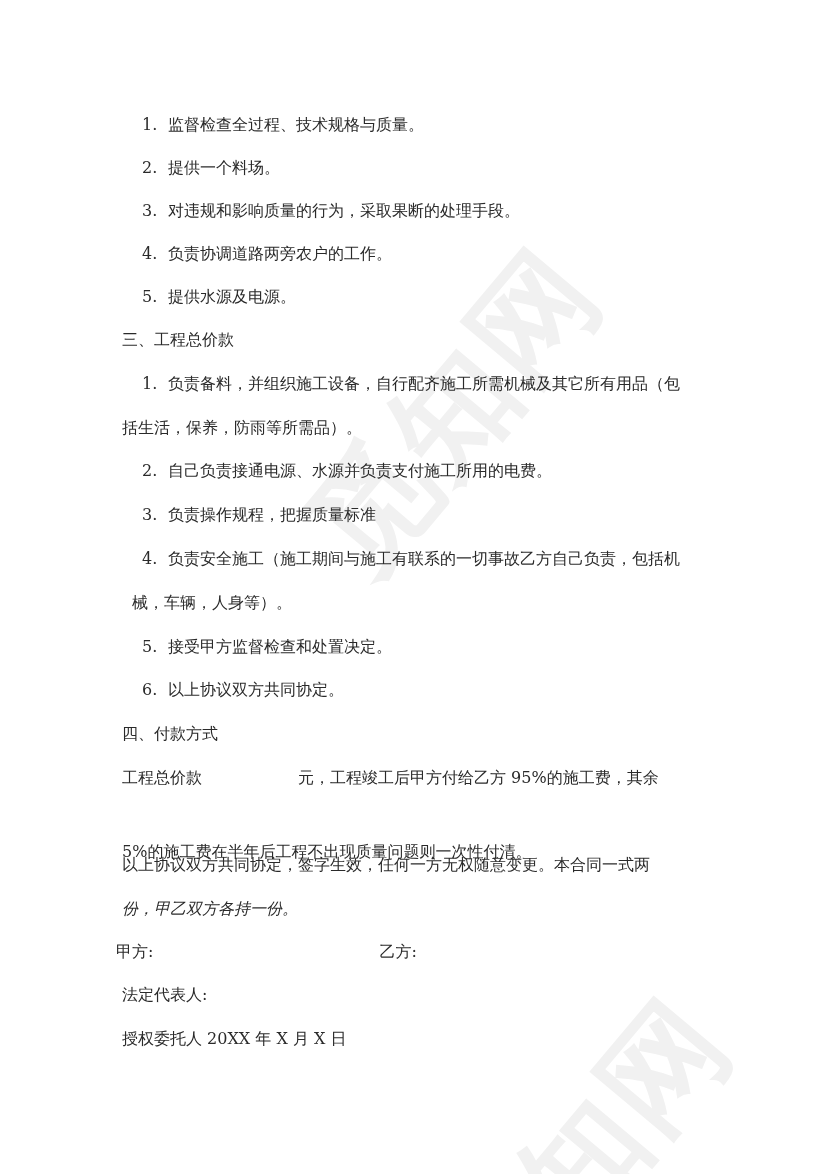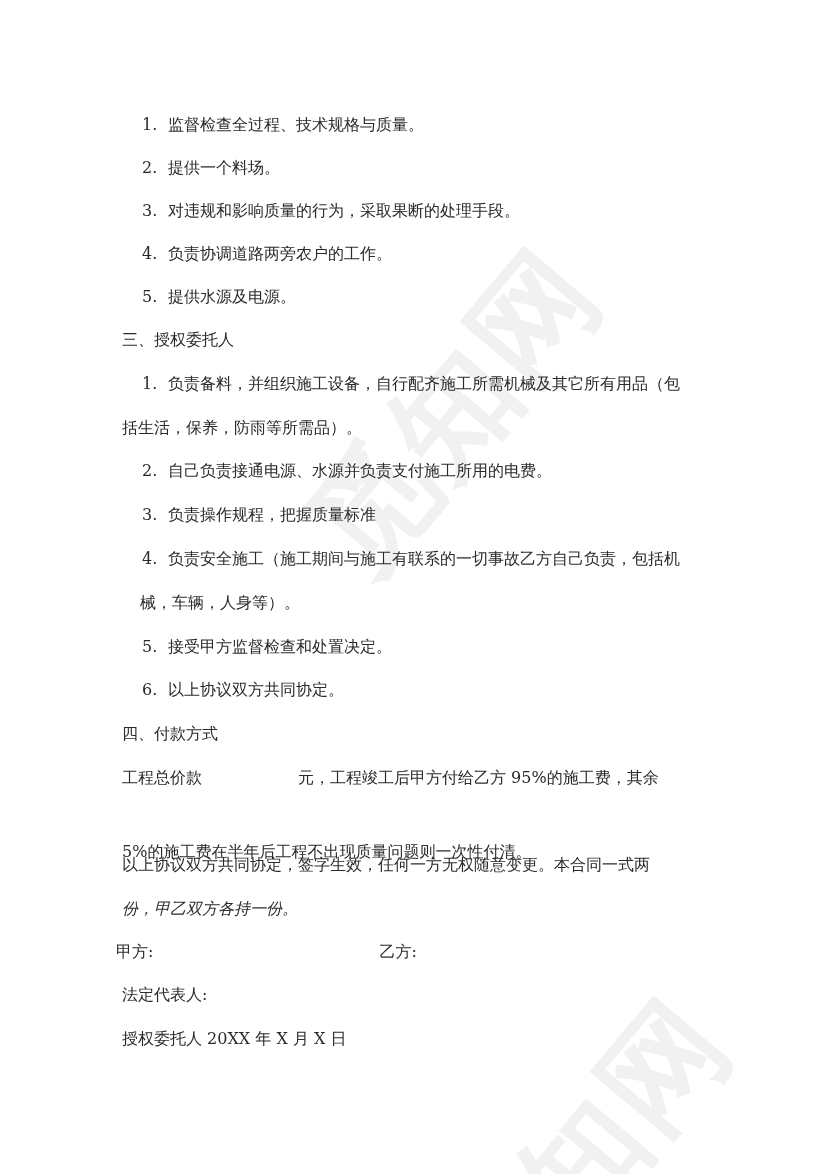--- a/index.html
+++ b/index.html
@@ -32,28 +32,28 @@
 <div class="watermark wm2">觅知网</div>
 
 <div class="page">
 
   <div class="line" style="left:142px;top:115px;"><span class="num">1.</span><span>监督检查全过程、技术规格与质量。</span></div>
   <div class="line" style="left:142px;top:158px;"><span class="num">2.</span><span>提供一个料场。</span></div>
   <div class="line" style="left:142px;top:201px;"><span class="num">3.</span><span>对违规和影响质量的行为，采取果断的处理手段。</span></div>
   <div class="line" style="left:142px;top:244px;"><span class="num">4.</span><span>负责协调道路两旁农户的工作。</span></div>
   <div class="line" style="left:142px;top:287px;"><span class="num">5.</span><span>提供水源及电源。</span></div>
 
-  <div class="line" style="left:122px;top:330px;">三、授权委托人</div>
+  <div class="line" style="left:122px;top:330px;">三、工程总价款</div>
 
   <div class="line" style="left:142px;top:374px;"><span class="num">1.</span><span>负责备料，并组织施工设备，自行配齐施工所需机械及其它所有用品（包</span></div>
   <div class="line" style="left:122px;top:418px;">括生活，保养，防雨等所需品）。</div>
   <div class="line" style="left:142px;top:461px;"><span class="num">2.</span><span>自己负责接通电源、水源并负责支付施工所用的电费。</span></div>
   <div class="line" style="left:142px;top:505px;"><span class="num">3.</span><span>负责操作规程，把握质量标准</span></div>
   <div class="line" style="left:142px;top:549px;"><span class="num">4.</span><span>负责安全施工（施工期间与施工有联系的一切事故乙方自己负责，包括机</span></div>
-  <div class="line" style="left:140px;top:593px;">械，车辆，人身等）。</div>
+  <div class="line" style="left:132px;top:593px;">械，车辆，人身等）。</div>
   <div class="line" style="left:142px;top:637px;"><span class="num">5.</span><span>接受甲方监督检查和处置决定。</span></div>
   <div class="line" style="left:142px;top:680px;"><span class="num">6.</span><span>以上协议双方共同协定。</span></div>
 
   <div class="line" style="left:122px;top:724px;">四、付款方式</div>
 
   <div class="line" style="left:122px;top:768px;"><span>工程总价款</span><span class="blank"></span><span>元，工程竣工后甲方付给乙方 95%的施工费，其余</span></div>
   <div class="line" style="left:122px;top:812px;margin-top:30px;">5%的施工费在半年后工程不出现质量问题则一次性付清。</div>
   <div class="line" style="left:122px;top:855px;">以上协议双方共同协定，签字生效，任何一方无权随意变更。本合同一式两</div>
   <div class="line" style="left:122px;top:899px;font-style:italic;">份，甲乙双方各持一份。</div>
 

